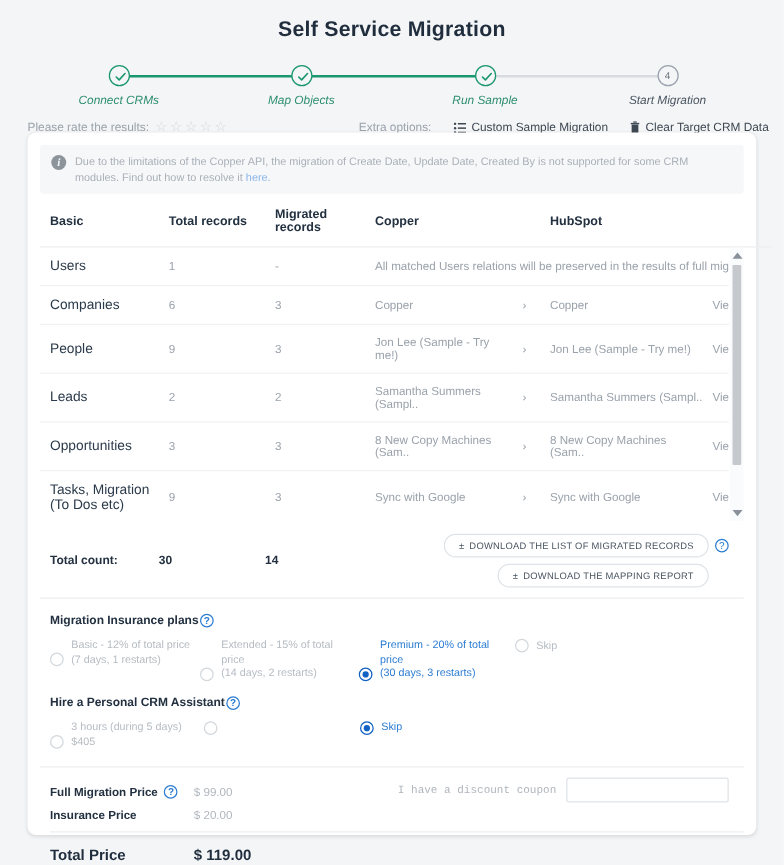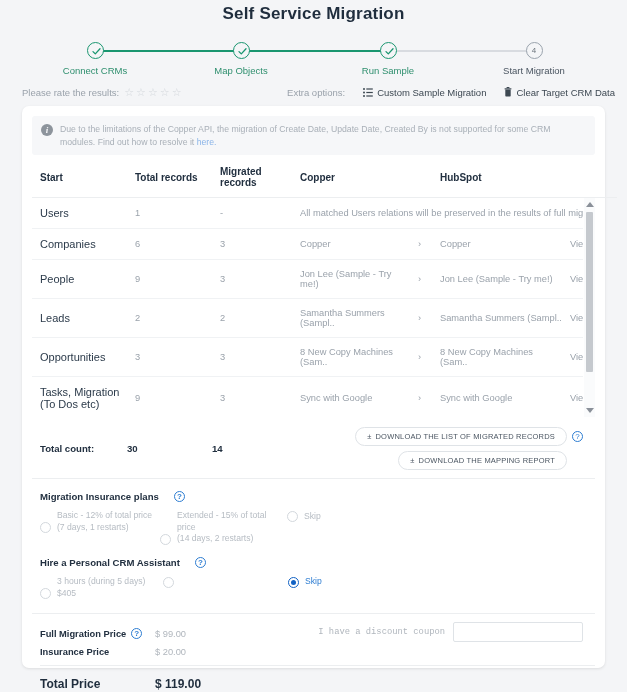--- a/index.html
+++ b/index.html
@@ -13,42 +13,42 @@
     overflow: hidden;
   }
   .page { width:627px; height:692px; position:relative; }
 
   
   .page-title {
     text-align:center;
     font-size:17px;
     font-weight:bold;
     color:#1f2d3d;
-    padding-top:4px;
+    padding-top:14px;
     letter-spacing:.2px;
   }
 
   
   .stepper { position:relative; height:46px; margin-top:10px; }
   .step-line {
     position:absolute; top:16px; height:1.5px; background:#d8dbe0;
   }
   .step-line.done { background:#1a9670; }
   .step {
     position:absolute; top:0; width:120px; margin-left:-60px; text-align:center;
   }
   .step .circle {
     width:17px; height:17px; border-radius:50%;
     border:1.4px solid #1a9670; background:#f4f5f7;
     margin:8px auto 0; position:relative;
   }
   .step .circle svg { position:absolute; top:2px; left:2px; }
   .step.pending .circle { border-color:#9aa3ad; }
   .step .label {
-    margin-top:6px; font-size:9.5px; color:#2e8f6e; white-space:nowrap;
+    margin-top:6px; font-size:9.5px; color:#2e8f6e; white-space:nowrap;font-style:italic;
   }
   .step.pending .label { color:#4a5561; }
   .step .num { font-size:8px; color:#6c757d; line-height:15px; display:block; }
 
   
   .optbar {
     display:flex; align-items:center; height:20px;
     padding:0 12px 0 22px; font-size:9.5px; color:#9aa2ab;
     margin-top:2px;
   }
@@ -137,21 +137,21 @@
     width:11px; height:11px; border-radius:50%;
     border:1.1px solid #2d7dd2; color:#2d7dd2;
     font-size:8px; line-height:9px; text-align:center; cursor:pointer;
     flex:0 0 auto;
   }
 
   
   .group { padding:12px 0 0 8px; }
   .group-title {
     font-size:9.6px; font-weight:bold; color:#223040;
-    display:flex; align-items:flex-start; gap:15px; margin-bottom:8px;
+    display:flex; align-items:flex-start; gap:1px; margin-bottom:8px;
   }
   .radios { display:flex; align-items:flex-start; }
   .radio-opt { display:flex; align-items:flex-end; gap:6px; cursor:pointer; }
   .rdo {
     width:11px; height:11px; border-radius:50%; border:1.2px solid #d3d8dd;
     background:#fff; flex:0 0 auto; margin-top:1px; position:relative;
   }
   .rdo.on { border-color:#1262c4; border-width:1.5px; }
   .rdo.on::after {
     content:""; position:absolute; left:2px; top:2px;
@@ -282,21 +282,21 @@
           <col class="c-mod">
           <col class="c-tot">
           <col class="c-mig">
           <col class="c-src">
           <col class="c-arr">
           <col class="c-dst">
           <col class="c-vm">
         </colgroup>
       <tbody>
           <tr>
-        <th>Start</th>
+        <th>Basic</th>
         <th>Total records</th>
         <th>Migrated records</th>
         <th colspan="2">Copper</th>
         <th colspan="2">HubSpot</th>
       </tr>
     </tbody>
       </table>
 
     <div class="scrollbox">
       <div class="scrollbox-inner">
@@ -424,20 +424,27 @@
             <span>(7 days, 1 restarts)</span>
           </span>
         </div>
         <div class="radio-opt" style="width:127px;">
           <span class="rdo"></span>
           <span class="rdo-txt">
             <span>Extended - 15% of total price</span><br>
             <span>(14 days, 2 restarts)</span>
           </span>
         </div>
+        <div class="radio-opt" style="width:125px;">
+          <span class="rdo on"></span>
+          <span class="rdo-txt sel">
+            <span>Premium - 20% of total price</span><br>
+            <span>(30 days, 3 restarts)</span>
+          </span>
+        </div>
         <div class="radio-opt">
           <span class="rdo"></span>
           <span class="rdo-txt">Skip</span>
         </div>
       </div>
     </div>
 
     <div class="group">
       <div class="group-title">
         <span>Hire a Personal CRM Assistant</span>

